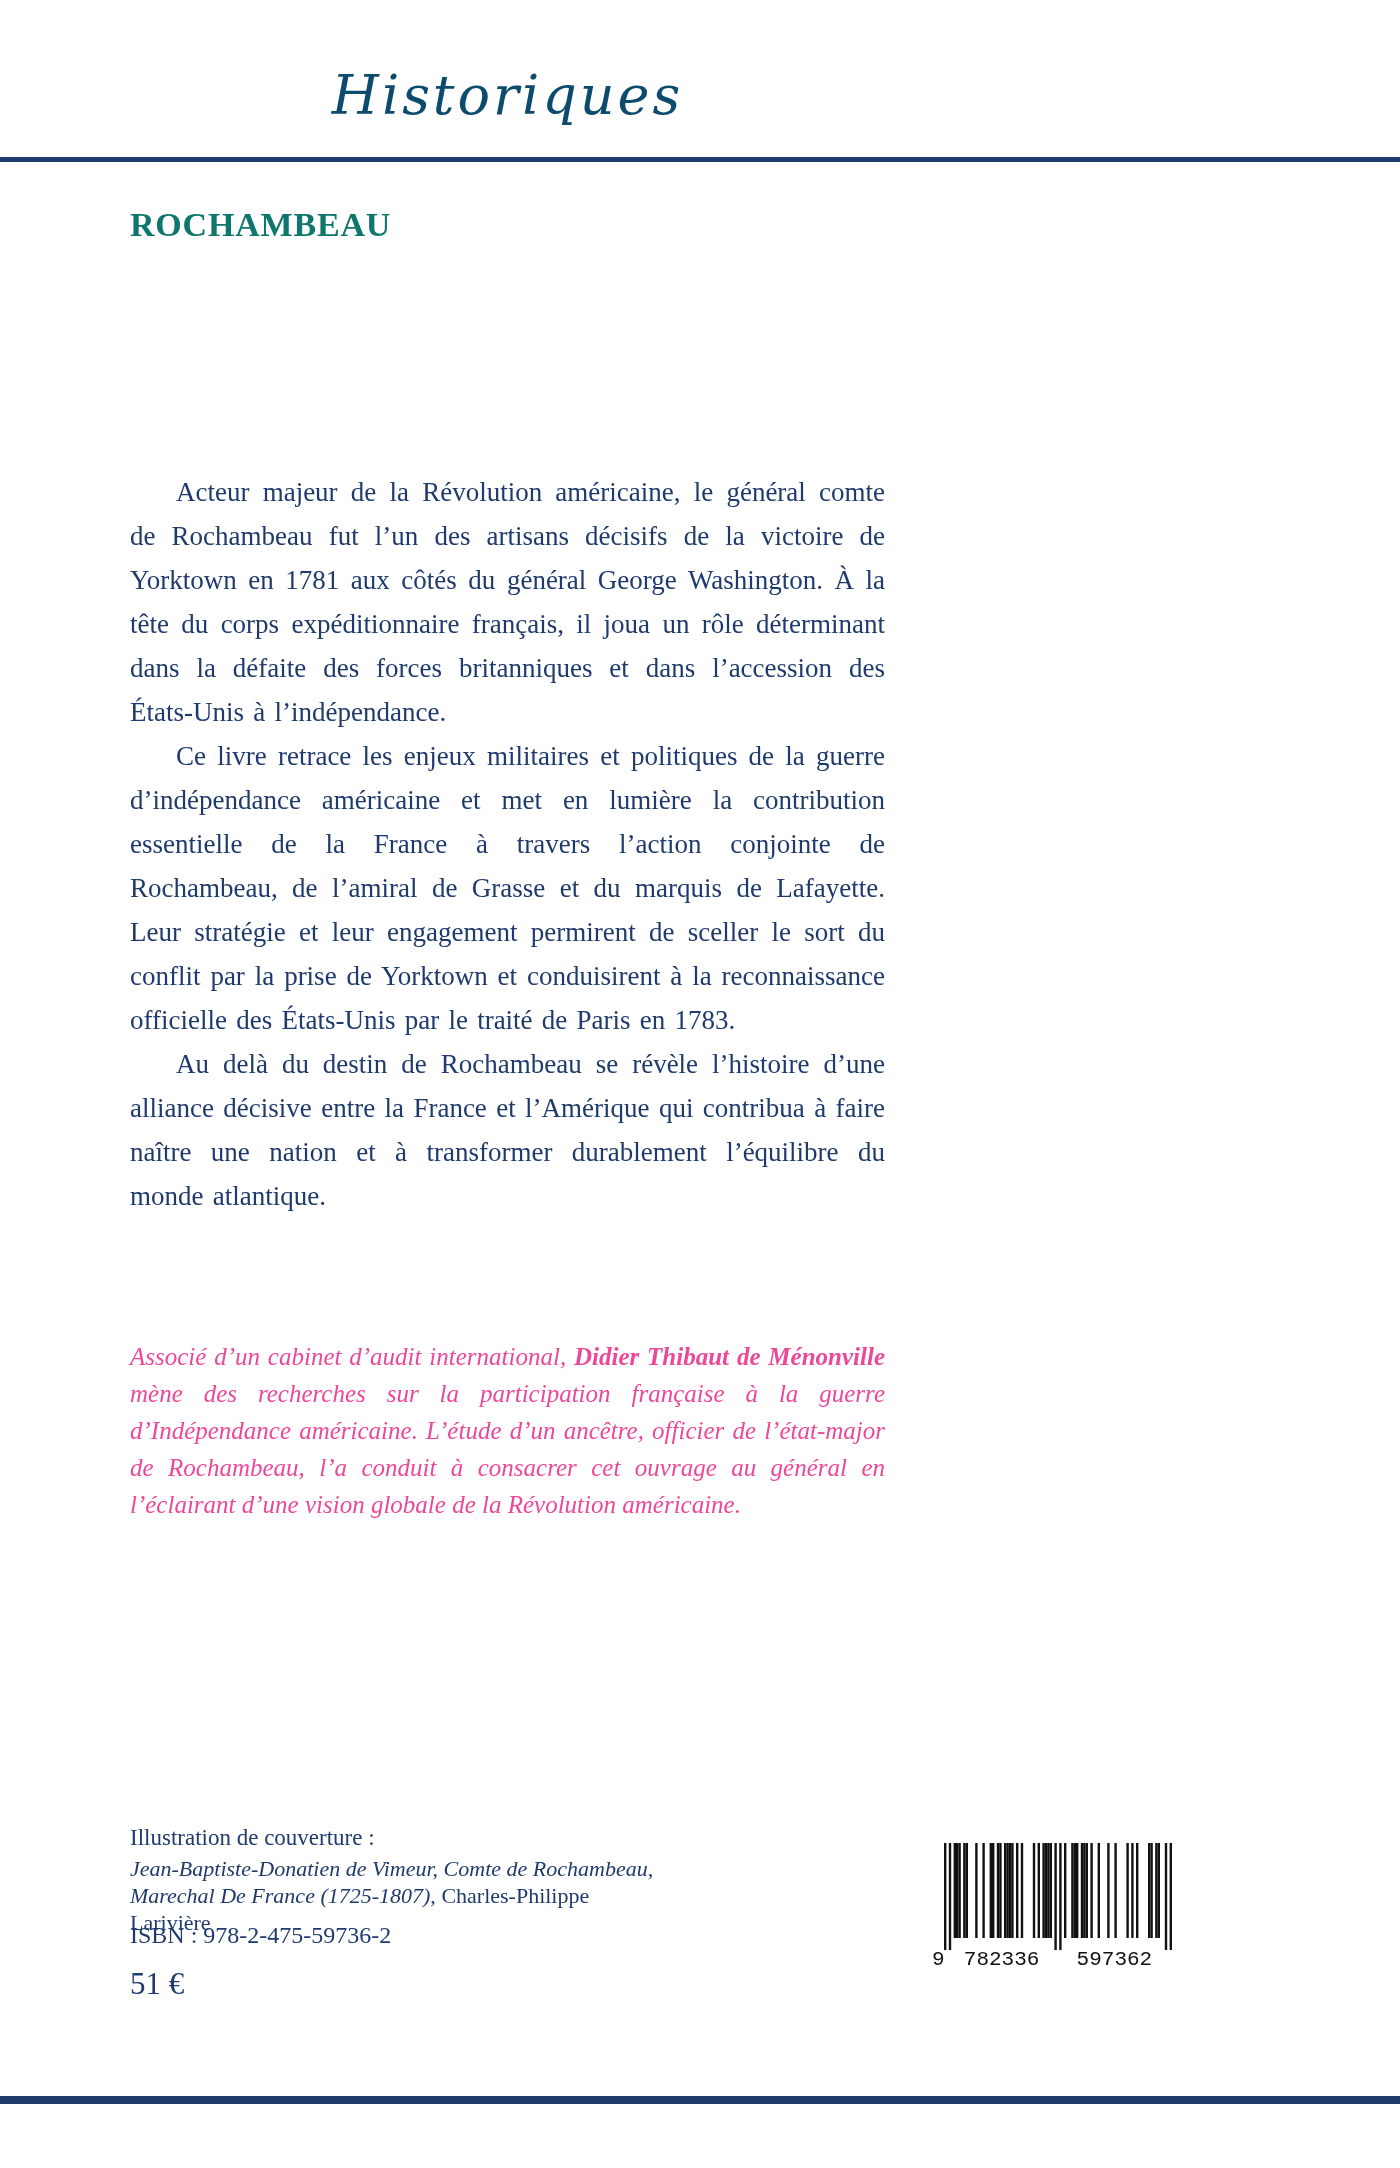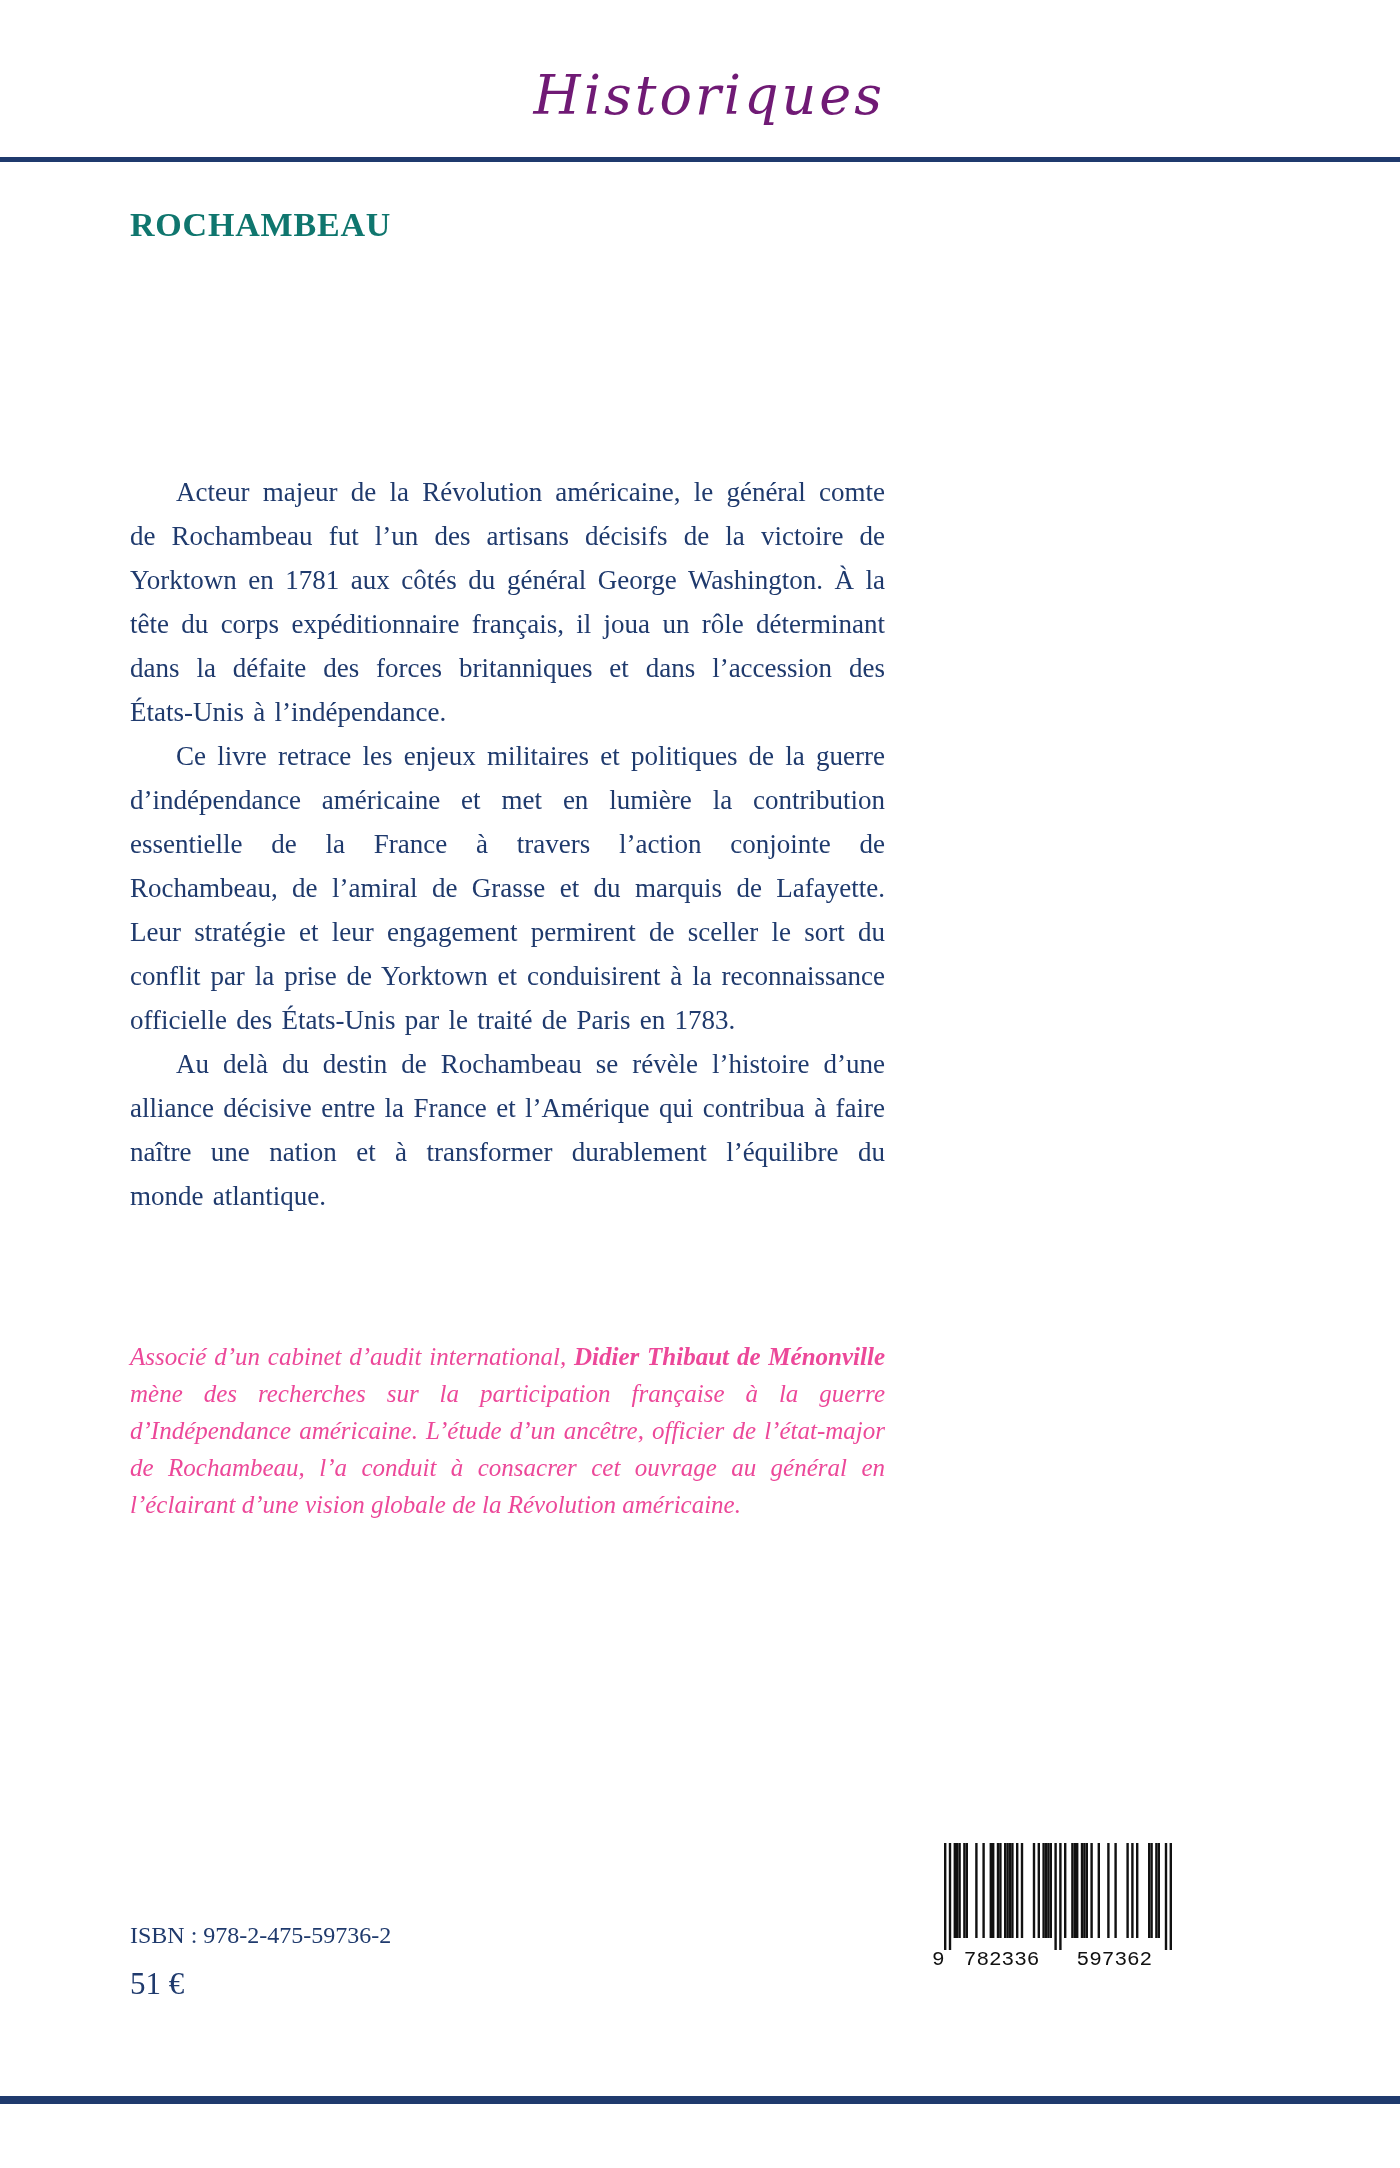--- a/index.html
+++ b/index.html
@@ -10,27 +10,27 @@
     height: 2168px;
     margin: 0 auto;
     background: #ffffff;
     font-family: "Liberation Serif", serif;
     color: #1f3a6d;
     overflow: hidden;
   }
   .collection-name {
     position: absolute;
     top: 64px; left: 130px; width: 755px;
-    text-align: right;
+    text-align: center;
     font-family: "DejaVu Serif", serif;
     font-style: italic;
     font-weight: 400;
     font-size: 54px;
     letter-spacing: 3px;
-    color: #701a75;
+    color: #0c4a6e;
   }
   .rule { position: absolute; left: 0; right: 0; background: #1f3a6d; }
   .rule-top { top: 157px; height: 5px; }
   .rule-bottom { top: 2096px; height: 8px; }
   .title {
     position: absolute;
     top: 201px; left: 130px; width: 755px;
     text-align: left;
     font-weight: bold;
     font-size: 34px;
@@ -99,20 +99,24 @@
   </div>
 
   <div class="synopsis">
     <p>Acteur majeur de la Révolution américaine, le général comte de Rochambeau fut l’un des artisans décisifs de la victoire de Yorktown en 1781 aux côtés du général George Washington. À la tête du corps expéditionnaire français, il joua un rôle déterminant dans la défaite des forces britanniques et dans l’accession des États-Unis à l’indépendance.</p>
     <p>Ce livre retrace les enjeux militaires et politiques de la guerre d’indépendance américaine et met en lumière la contribution essentielle de la France à travers l’action conjointe de Rochambeau, de l’amiral de Grasse et du marquis de Lafayette. Leur stratégie et leur engagement permirent de sceller le sort du conflit par la prise de Yorktown et conduisirent à la reconnaissance officielle des États-Unis par le traité de Paris en 1783.</p>
     <p>Au delà du destin de Rochambeau se révèle l’histoire d’une alliance décisive entre la France et l’Amérique qui contribua à faire naître une nation et à transformer durablement l’équilibre du monde atlantique.</p>
   </div>
 
   <div class="bio"><span>Associé d’un cabinet d’audit international, </span><span class="bio-bold">Didier Thibaut de Ménonville</span><span> mène des recherches sur la participation française à la guerre d’Indépendance américaine. L’étude d’un ancêtre, officier de l’état-major de Rochambeau, l’a conduit à consacrer cet ouvrage au général en l’éclairant d’une vision globale de la Révolution américaine.</span></div>
 
+  <div class="footer-illustration">
+    <div class="illustration-label">Illustration de couverture :</div>
+    <div class="illustration-credit"><span class="credit-italic">Jean-Baptiste-Donatien de Vimeur, Comte de Rochambeau, Marechal De France (1725-1807),</span><span> Charles-Philippe Larivière</span></div>
+  </div>
 
   <div class="isbn">ISBN : 978-2-475-59736-2</div>
 
   <div class="price">51 €</div>
 
   <svg class="barcode" width="252" height="124" viewBox="0 0 252 124">
       <rect x="16" y="0" width="2.4" height="107" fill="#111111"></rect>
       <rect x="20.8" y="0" width="2.4" height="107" fill="#111111"></rect>
       <rect x="25.6" y="0" width="2.4" height="95" fill="#111111"></rect>
       <rect x="28" y="0" width="2.4" height="95" fill="#111111"></rect>

